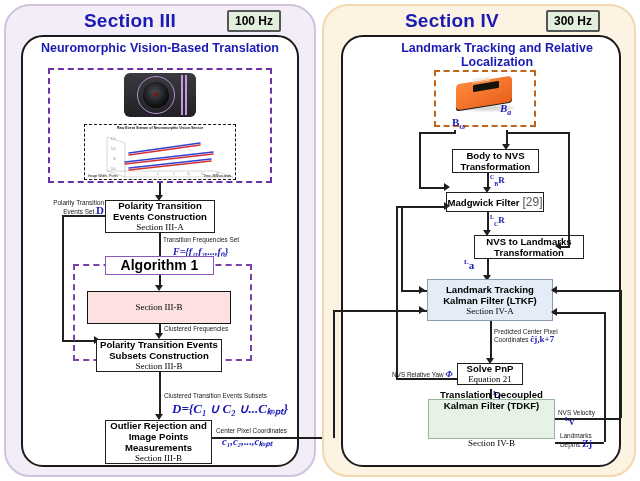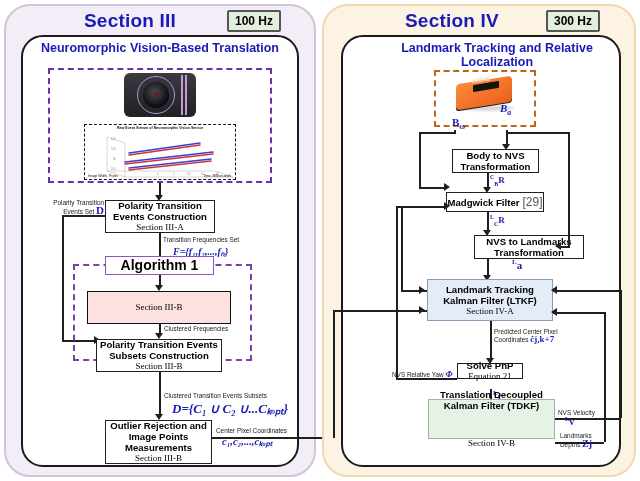--- a/index.html
+++ b/index.html
@@ -307,21 +307,21 @@
   </div>
 
   <div class="ln lnh" style="left:569px;top:246px;width:0px;"></div>
   <div class="ln lnv" style="left:568px;top:132px;height:115px;"></div>
   <div class="ln lnh" style="left:508px;top:132px;width:62px;"></div>
   <div class="ln lnh" style="left:561px;top:246px;width:9px;"></div>
   <div class="arw arw-l" style="left:555px;top:242px;"></div>
 
   <div class="ln lnv" style="left:487px;top:259px;height:18px;"></div>
   <div class="arw arw-d" style="left:483px;top:275px;"></div>
-  <div class="symu" style="position:absolute;left:512px;top:258px;font-size:11px;">
+  <div class="symu" style="position:absolute;left:464px;top:258px;font-size:11px;">
     <sup style="font-size:7px;">L</sup>a</div>
 
   <div class="box box-blue" style="left:427px;top:279px;width:126px;height:42px;">
     <b>Landmark Tracking Kalman Filter (LTKF)</b>
     <span class="sec">Section IV-A</span>
   </div>
 
   <div class="ln lnh" style="left:401px;top:290px;width:26px;"></div>
   <div class="ln lnv" style="left:401px;top:206px;height:86px;"></div>
   <div class="arw arw-r" style="left:419px;top:286px;"></div>
@@ -339,21 +339,21 @@
   <div class="arw arw-l" style="left:551px;top:308px;"></div>
 
   <div class="ln lnv" style="left:490px;top:321px;height:40px;"></div>
   <div class="arw arw-d" style="left:486px;top:358px;"></div>
   <div class="lbl" style="left:494px;top:328px;">
     <span>Predicted Center Pixel</span><br>
     <span>Coordinates</span>
     <span class="symu" style="font-size:9px;">ĉj,k+7</span>
   </div>
 
-  <div class="box" style="left:457px;top:363px;width:66px;height:16px;">
+  <div class="box" style="left:457px;top:363px;width:66px;height:22px;">
     <b>Solve PnP</b>
     <span class="sec">Equation 21</span>
   </div>
 
   <div class="ln lnh" style="left:396px;top:378px;width:61px;"></div>
   <div class="lbl" style="left:392px;top:371px;">
     <span>NVS Relative Yaw</span>
     <span class="sym" style="font-size:9px;">Φ</span>
   </div>
 

